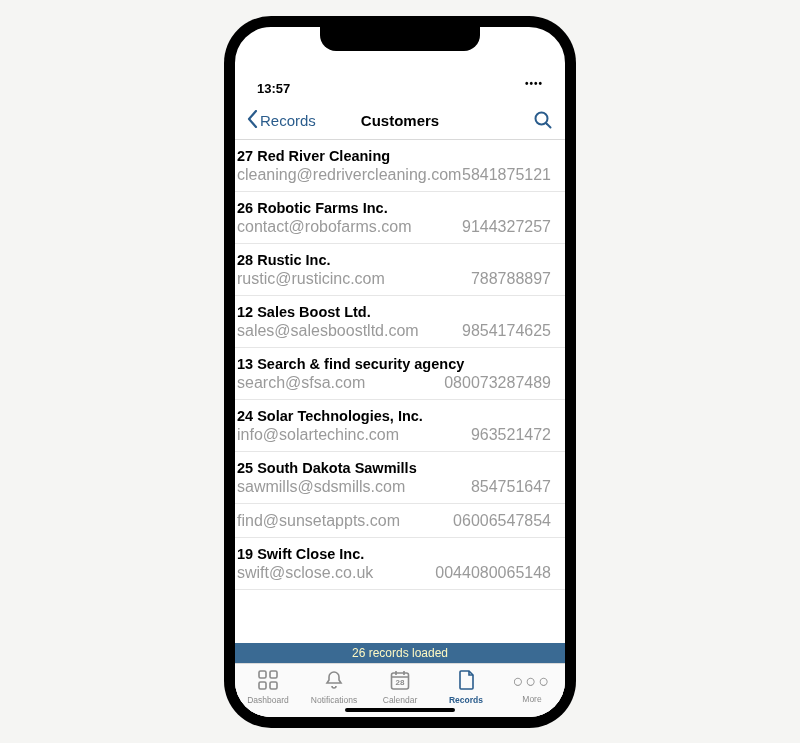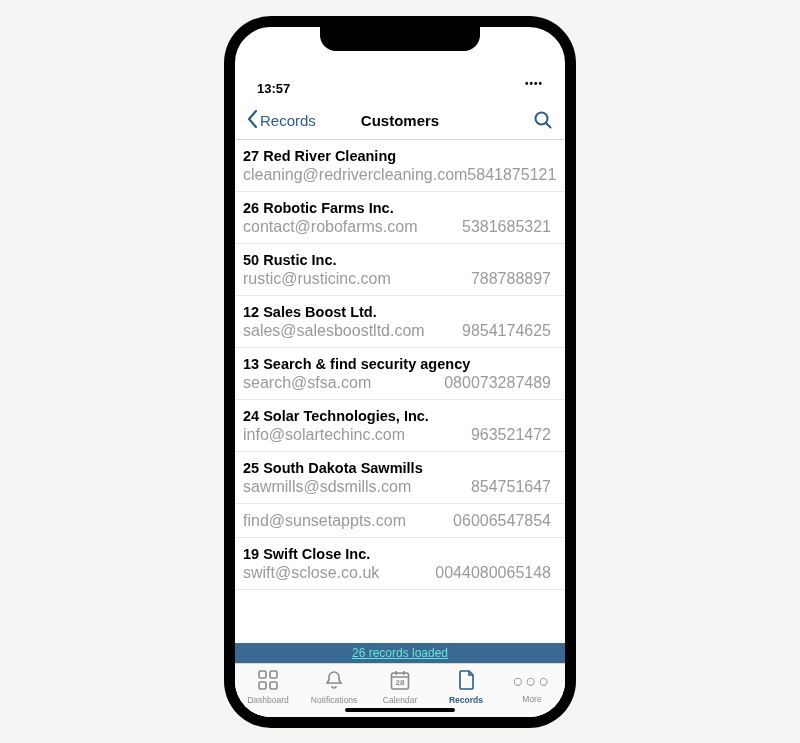--- a/index.html
+++ b/index.html
@@ -95,43 +95,42 @@
     margin-left: auto;
     color: #2a5c8c;
     cursor: pointer;
   }
   .search-btn svg { width: 20px; height: 20px; display:block;}
   .list {
     flex: 1;
     overflow: hidden;
   }
   .row {
-    padding: 8px 14px 7px 8px;
+    padding: 8px 14px 7px 2px;
     border-bottom: 1px solid #e6e6e6;
     cursor: pointer;
   }
   .row .name {
     font-size: 14.5px;
     font-weight: 600;
     color: #000;
     margin-bottom: 2px;
   }
   .row .sub {
     display: flex;
     justify-content: space-between;
     font-size: 16px;
     color: #9a9a9a;
   }
   .status-strip {
     background: #3a6a93;
-    color: #5eead4;
+    color: #fef9c3;
     text-align: center;
     font-size: 12px;
     padding: 3px 0;
-    text-decoration: underline;
   }
   .tabbar {
     height: 54px;
     border-top: 1px solid #d9d9d9;
     display: flex;
     justify-content: space-around;
     align-items: center;
     padding-bottom: 6px;
     background:#fafafa;
   }
@@ -201,25 +200,25 @@
           <div class="name">27 Red River Cleaning</div>
           <div class="sub">
             <span>cleaning@redrivercleaning.com</span>
             <span>5841875121</span>
           </div>
         </div>
         <div class="row">
           <div class="name">26 Robotic Farms Inc.</div>
           <div class="sub">
             <span>contact@robofarms.com</span>
-            <span>5381685321</span>
-          </div>
-        </div>
-        <div class="row">
-          <div class="name">50 Rustic Inc.</div>
+            <span>9144327257</span>
+          </div>
+        </div>
+        <div class="row">
+          <div class="name">28 Rustic Inc.</div>
           <div class="sub">
             <span>rustic@rusticinc.com</span>
             <span>788788897</span>
           </div>
         </div>
         <div class="row">
           <div class="name">12 Sales Boost Ltd.</div>
           <div class="sub">
             <span>sales@salesboostltd.com</span>
             <span>9854174625</span>

